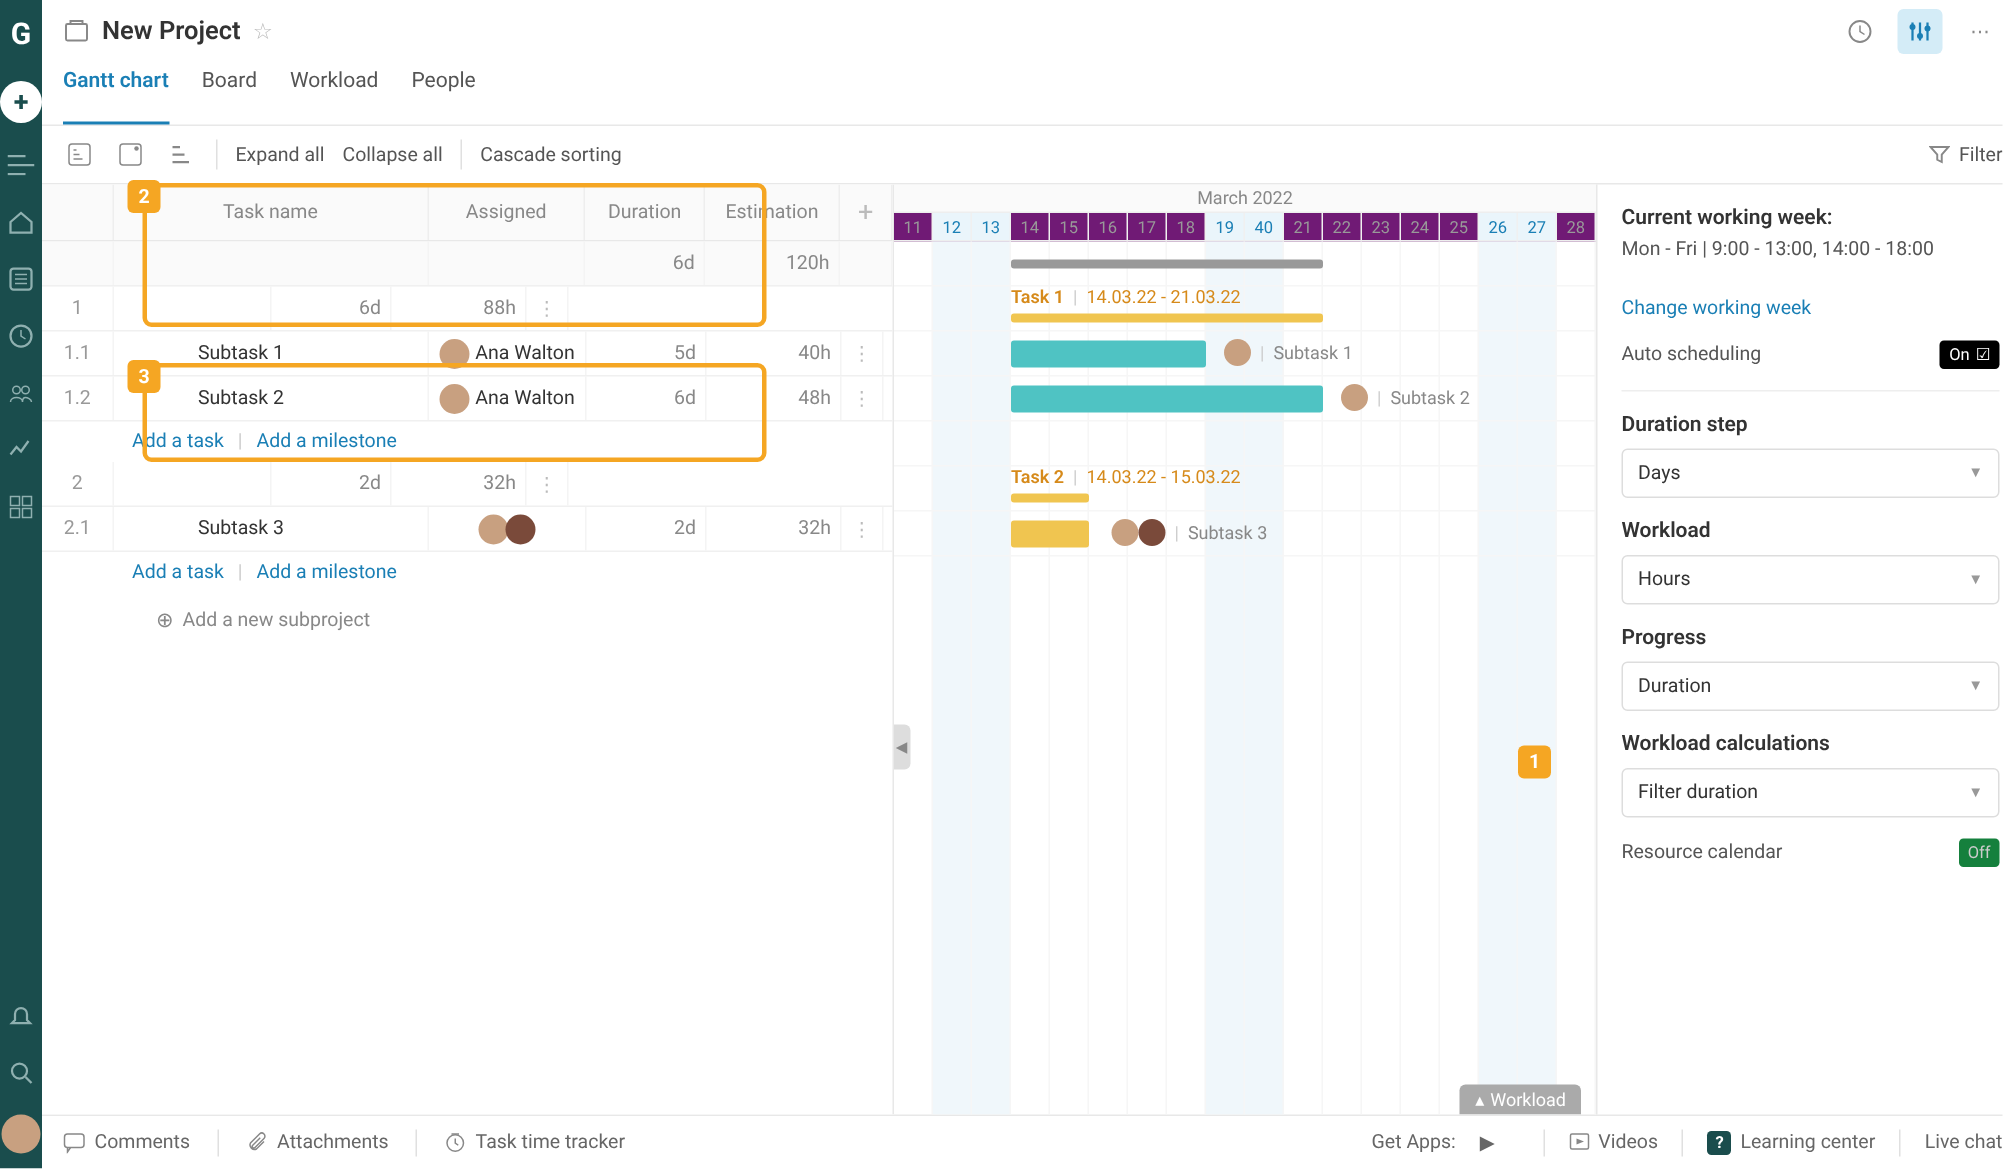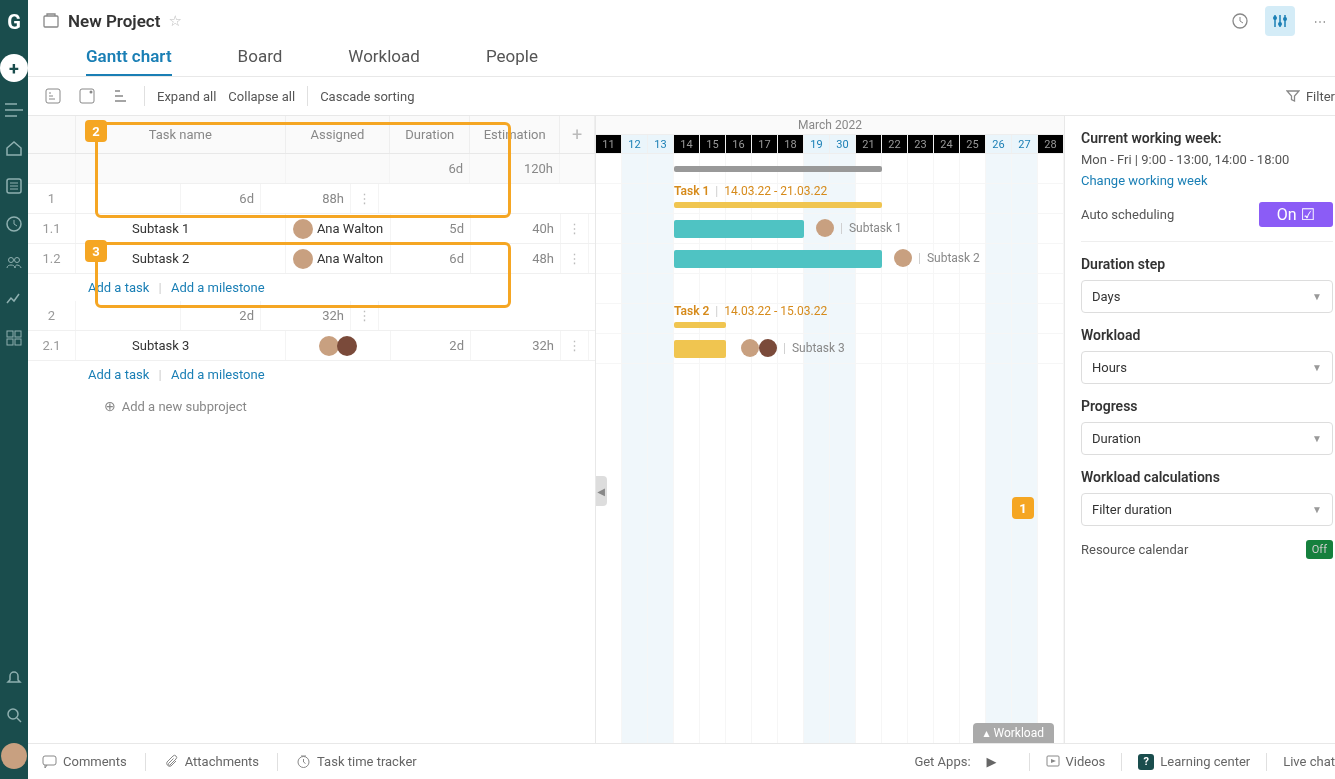--- a/index.html
+++ b/index.html
@@ -13,21 +13,21 @@
 .sidebar-left .avatar-bottom { width:26px; height:26px; border-radius:50%; background:#c8a080; margin-bottom:10px; }
 .main { flex:1; display:flex; flex-direction:column; position:relative; }
 .topbar { display:flex; align-items:center; padding:6px 14px 0; gap:8px; }
 .topbar .proj-icon { width:18px; height:18px; color:#888; }
 .topbar .title { font-size:17px; font-weight:600; }
 .topbar .star { color:#bbb; font-size:15px; }
 .topbar .top-right { margin-left:auto; display:flex; gap:10px; align-items:center; color:#888; }
 .top-right .icon-btn { width:30px; height:30px; display:flex; align-items:center; justify-content:center; border-radius:4px; cursor:pointer; }
 .top-right .icon-btn.active { background:#d4ecf7; color:#1a7fb5; }
 .tabs { display:flex; gap:22px; padding:6px 14px 0; border-bottom:1px solid #e8e8e8; }
-.tabs .tab { padding:4px 0 8px; color:#555; cursor:pointer; font-size:17px;margin-left:44px; }
+.tabs .tab { padding:4px 0 19px; color:#555; cursor:pointer; font-size:14px; }
 .tabs .tab.active { color:#1a7fb5; font-weight:600; border-bottom:2px solid #1a7fb5; }
 .toolbar { display:flex; align-items:center; padding:8px 14px; gap:12px; border-bottom:1px solid #e8e8e8; color:#555; }
 .toolbar .divider { width:1px; height:20px; background:#e0e0e0; }
 .toolbar .tool-btn { cursor:pointer; font-size:13px;text-align:center; }
 .toolbar .icon-sq { width:22px; height:22px; display:flex; align-items:center; justify-content:center; color:#888; cursor:pointer; }
 .toolbar .right { margin-left:auto; display:flex; align-items:center; gap:6px; }
 .content { flex:1; display:flex; position:relative; }
 .grid-area { display:flex; flex:1; overflow:hidden; }
 .left-grid { width:568px; border-right:1px solid #e8e8e8; display:flex; flex-direction:column; background:#fff; }
 .grid-header { display:flex; border-bottom:1px solid #e8e8e8; height:38px; background:#fafafa; }
@@ -51,21 +51,21 @@
 .cell.name .expand { display:inline-flex; width:14px; height:14px; border:1px solid #aaa; border-radius:2px; align-items:center; justify-content:center; font-size:10px; margin-right:6px; color:#666; }
 .task-bold { font-weight:600; }
 .avatar-sm { width:20px; height:20px; border-radius:50%; background:#c8a080; display:inline-block; }
 .avatar-sm.dark { background:#7a4a3a; }
 .add-links { padding:6px 0 6px 60px; }
 .add-links a { color:#1a7fb5; font-size:13px; text-decoration:none; cursor:pointer; }
 .add-links .sep { color:#ccc; margin:0 6px; }
 .add-subproject { padding:10px 0 10px 76px; color:#888; font-size:13px; display:flex; align-items:center; gap:6px; cursor:pointer; }
 .timeline { flex:1; display:flex; flex-direction:column; position:relative; overflow:hidden; }
 .tl-header1 { height:19px; border-bottom:1px solid #eee; display:flex; align-items:center; justify-content:center; color:#888; font-size:12px; background:#fafafa; }
-.tl-header2 { height:19px; border-bottom:1px solid #eee; display:flex; background:#000000; }
+.tl-header2 { height:19px; border-bottom:1px solid #eee; display:flex; background:#701a75; }
 .tl-header2 .day { width:26px; text-align:center; font-size:11px; color:#999; border-right:1px solid #f0f0f0; line-height:19px; }
 .tl-header2 .day.weekend { background:#eaf5fb; color:#1a7fb5; }
 .tl-body { flex:1; position:relative; }
 .tl-row { height:30px; position:relative; border-bottom:1px solid #f6f6f6; }
 .bg-cols { position:absolute; top:0; bottom:0; left:0; display:flex; }
 .bg-cols .d { width:26px; border-right:1px solid #f6f6f6; }
 .bg-cols .d.w { background:#f0f7fb; }
 .bar { position:absolute; height:18px; top:6px; border-radius:2px; }
 .bar.teal { background:#4fc3c3; }
 .bar.yellow { background:#f0c550; }
@@ -78,21 +78,21 @@
 .collapse-handle { position:absolute; left:-1px; top:360px; width:12px; height:30px; background:#ddd; border-radius:0 4px 4px 0; display:flex; align-items:center; justify-content:center; color:#888; font-size:10px; cursor:pointer; }
 .workload-tab { position:absolute; right:10px; bottom:0; background:#aaa; color:#fff; font-size:12px; padding:3px 10px; border-radius:4px 4px 0 0; display:flex; align-items:center; gap:4px; cursor:pointer; }
 .settings-panel { width:285px; border-left:1px solid #e8e8e8; padding:14px 16px; display:flex; flex-direction:column; gap:14px; overflow-y:auto; }
 .settings-panel .hdr { display:flex; align-items:center; }
 .settings-panel .hdr h3 { font-size:14px; font-weight:700; letter-spacing:0.3px; color:#333; }
 .settings-panel .hdr .right { margin-left:auto; display:flex; gap:10px; color:#999; }
 .settings-panel .section-title { font-size:14px; font-weight:600; color:#333; }
 .settings-panel .text { font-size:13px; color:#555; }
 .settings-panel .link { color:#1a7fb5; cursor:pointer; font-size:13px; }
 .settings-panel .row { display:flex; align-items:center; }
-.settings-panel .toggle-on { margin-left:auto; background:#8b5cf6; color:#fff; font-size:16px; padding:3px 18px; border-radius:3px; display:flex; align-items:center; gap:4px; }
+.settings-panel .toggle-on { margin-left:auto; background:#000000; color:#fff; font-size:11px; padding:3px 6px; border-radius:3px; display:flex; align-items:center; gap:4px; }
 .settings-panel .toggle-off { margin-left:auto; background:#15803d; color:#ccc; font-size:11px; padding:3px 6px; border-radius:3px; display:flex; align-items:center; gap:4px; }
 .settings-panel .select { border:1px solid #ddd; border-radius:4px; padding:8px 10px; display:flex; align-items:center; cursor:pointer; font-size:13px; }
 .settings-panel .select .chev { margin-left:auto; color:#999; font-size:10px; }
 .settings-panel hr { border:none; border-top:1px solid #eee; }
 .footer { height:36px; border-top:1px solid #e8e8e8; display:flex; align-items:center; padding:0 14px; gap:18px; color:#666; font-size:13px; }
 .footer .f-item { display:flex; align-items:flex-start; gap:6px; cursor:pointer; }
 .footer .right { margin-left:auto; display:flex; align-items:center; gap:16px; }
 .footer .divider { width:1px; height:18px; background:#e0e0e0; }
 svg { display:block; }
 </style>
@@ -326,21 +326,21 @@
           <div class="tl-header2" id="tl-days">
               <div class="day">11</div>
               <div class="day weekend">12</div>
               <div class="day weekend">13</div>
               <div class="day">14</div>
               <div class="day">15</div>
               <div class="day">16</div>
               <div class="day">17</div>
               <div class="day">18</div>
               <div class="day weekend">19</div>
-              <div class="day weekend">30</div>
+              <div class="day weekend">40</div>
               <div class="day">21</div>
               <div class="day">22</div>
               <div class="day">23</div>
               <div class="day">24</div>
               <div class="day">25</div>
               <div class="day weekend">26</div>
               <div class="day weekend">27</div>
               <div class="day">28</div>
             </div>
           <div class="tl-body">
@@ -421,21 +421,21 @@
               <span>▴</span>
               <span>Workload</span>
             </div>
         </div>
       </div>
 
       <div class="settings-panel">
         <div>
           <div class="section-title">Current working week:</div>
           <div class="text" style="margin-top:6px;">Mon - Fri | 9:00 - 13:00,   14:00 - 18:00</div>
-          <div class="link" style="margin-top:6px;">Change working week</div>
+          <div class="link" style="margin-top:24px;">Change working week</div>
         </div>
         <div class="row">
           <span class="text">Auto scheduling</span>
           <span class="toggle-on">
               <span>On</span>
               <span>☑</span>
             </span>
         </div>
         <hr>
         <div>

